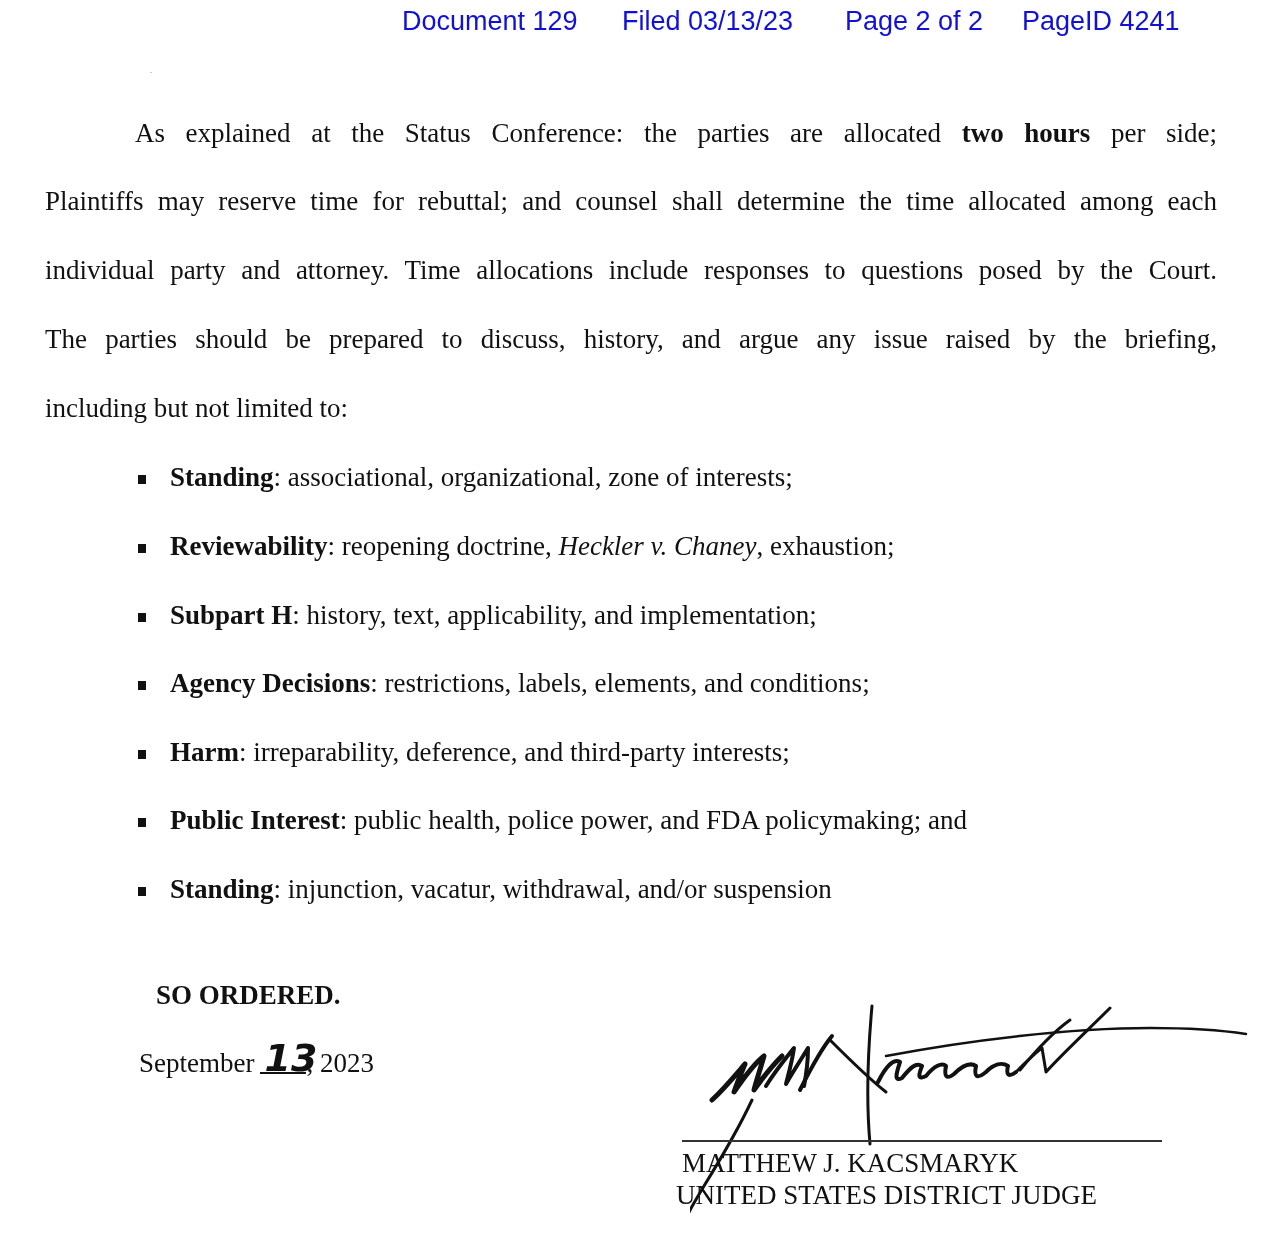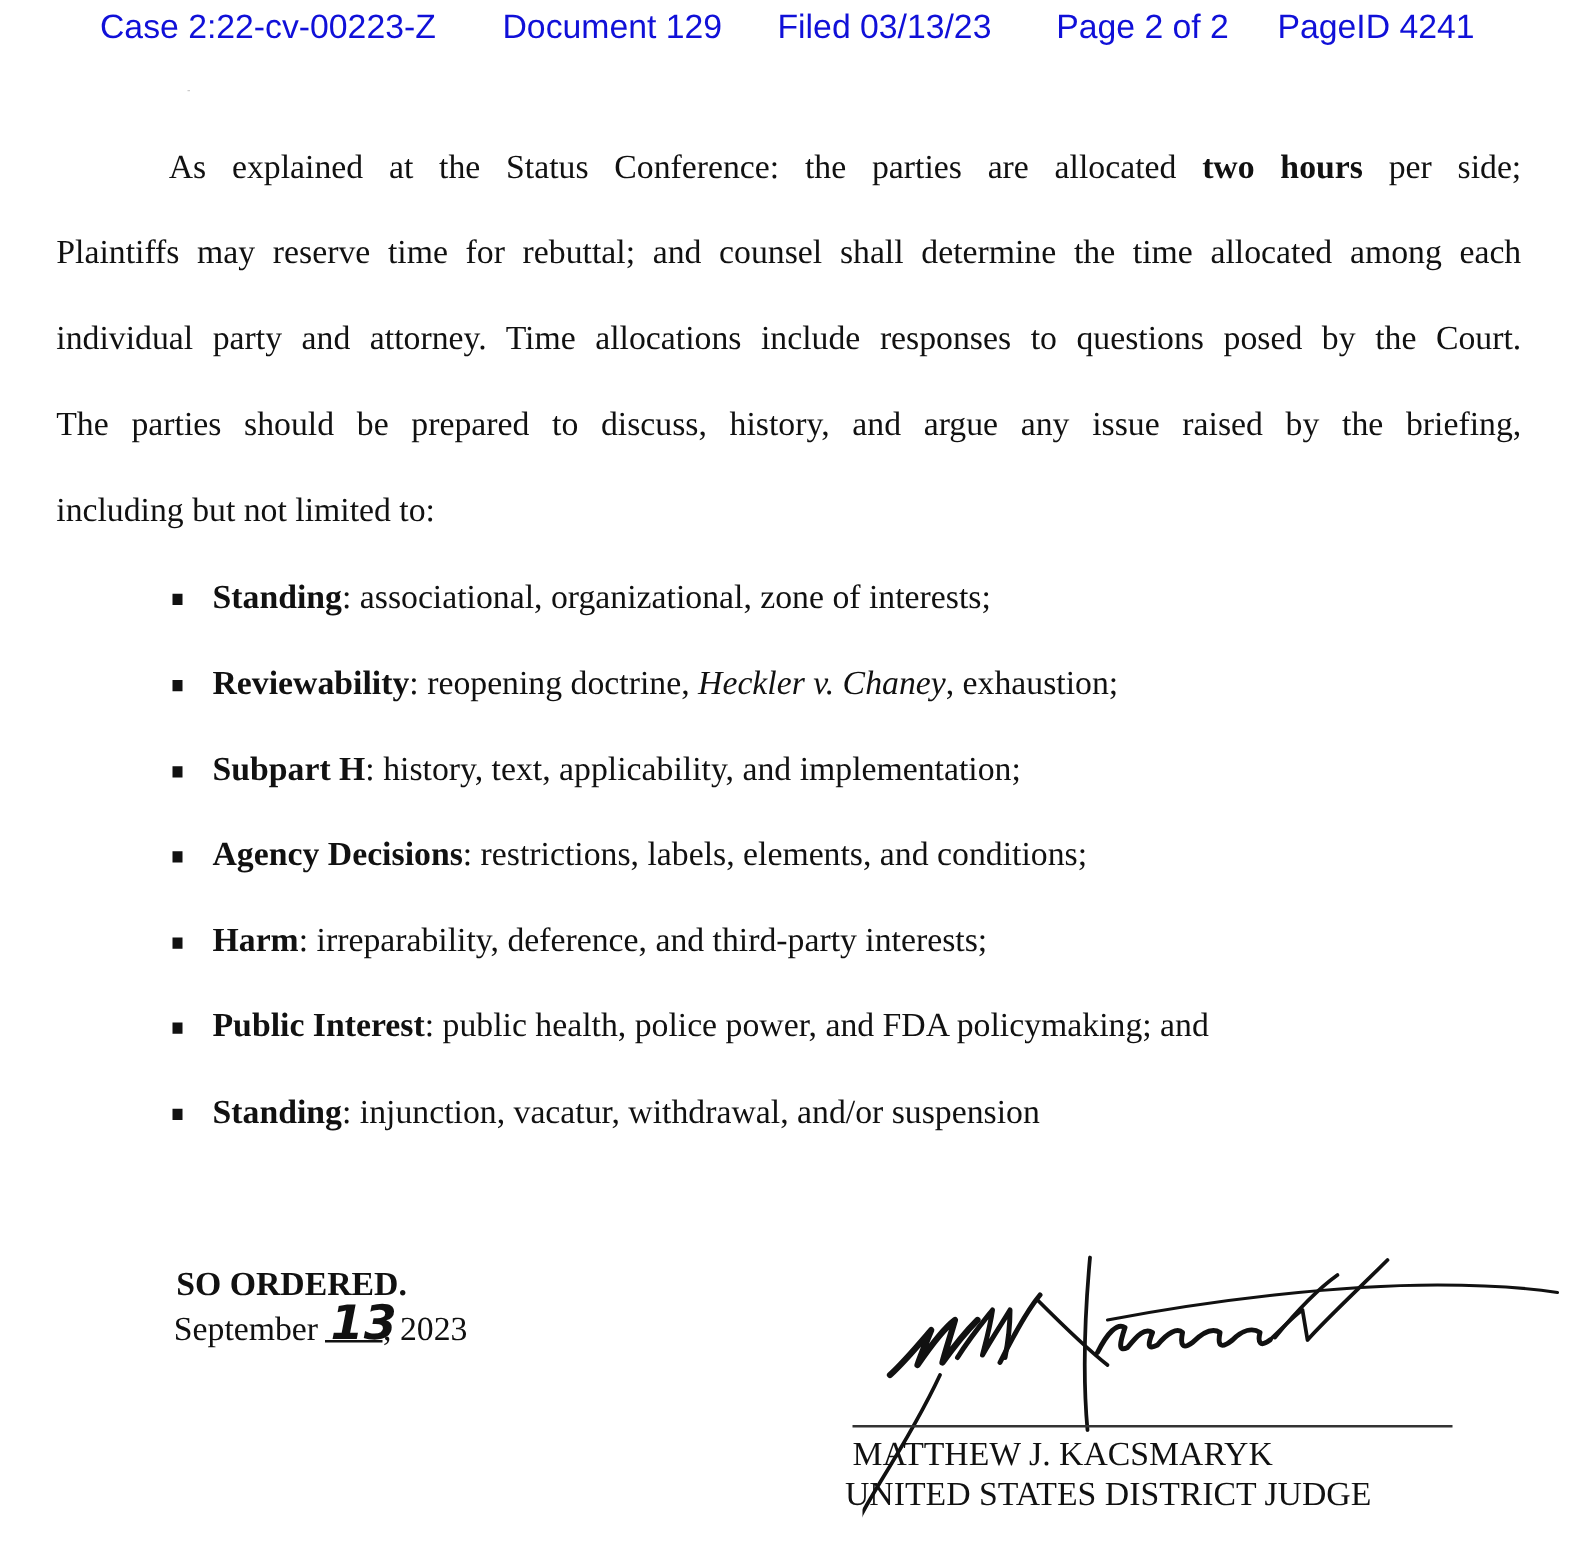--- a/index.html
+++ b/index.html
@@ -66,25 +66,24 @@
     }
     .bullet-text {
       position: absolute;
       left: 32px;
       top: 0;
     }
     b { font-weight: bold; }
     i { }
     .so-ordered {
       position: absolute;
-      left: 141px;
+      left: 156px;
       top: 980px;
       font-weight: bold;
       white-space: nowrap;
-      margin-top: 32px;
     }
     .date-line {
       position: absolute;
       left: 139px;
       top: 1048px;
       white-space: nowrap;
     }
     .date-blank {
       display: inline-block;
       position: relative;
@@ -137,21 +136,20 @@
       position: absolute;
       width: 2px;
       height: 1px;
       background: #ccc;
     }
   </style>
 </head>
 <body>
 
 <div class="header">
-  <span style="left:80px">Case 2:22-cv-00223-Z</span>
   <span style="left:402px">Document 129</span>
   <span style="left:622px">Filed 03/13/23</span>
   <span style="left:845px">Page 2 of 2</span>
   <span style="left:1022px">PageID 4241</span>
 </div>
 
 <div class="page-tick" style="left:150px;top:72px"></div>
 
 <div class="doc">
 

